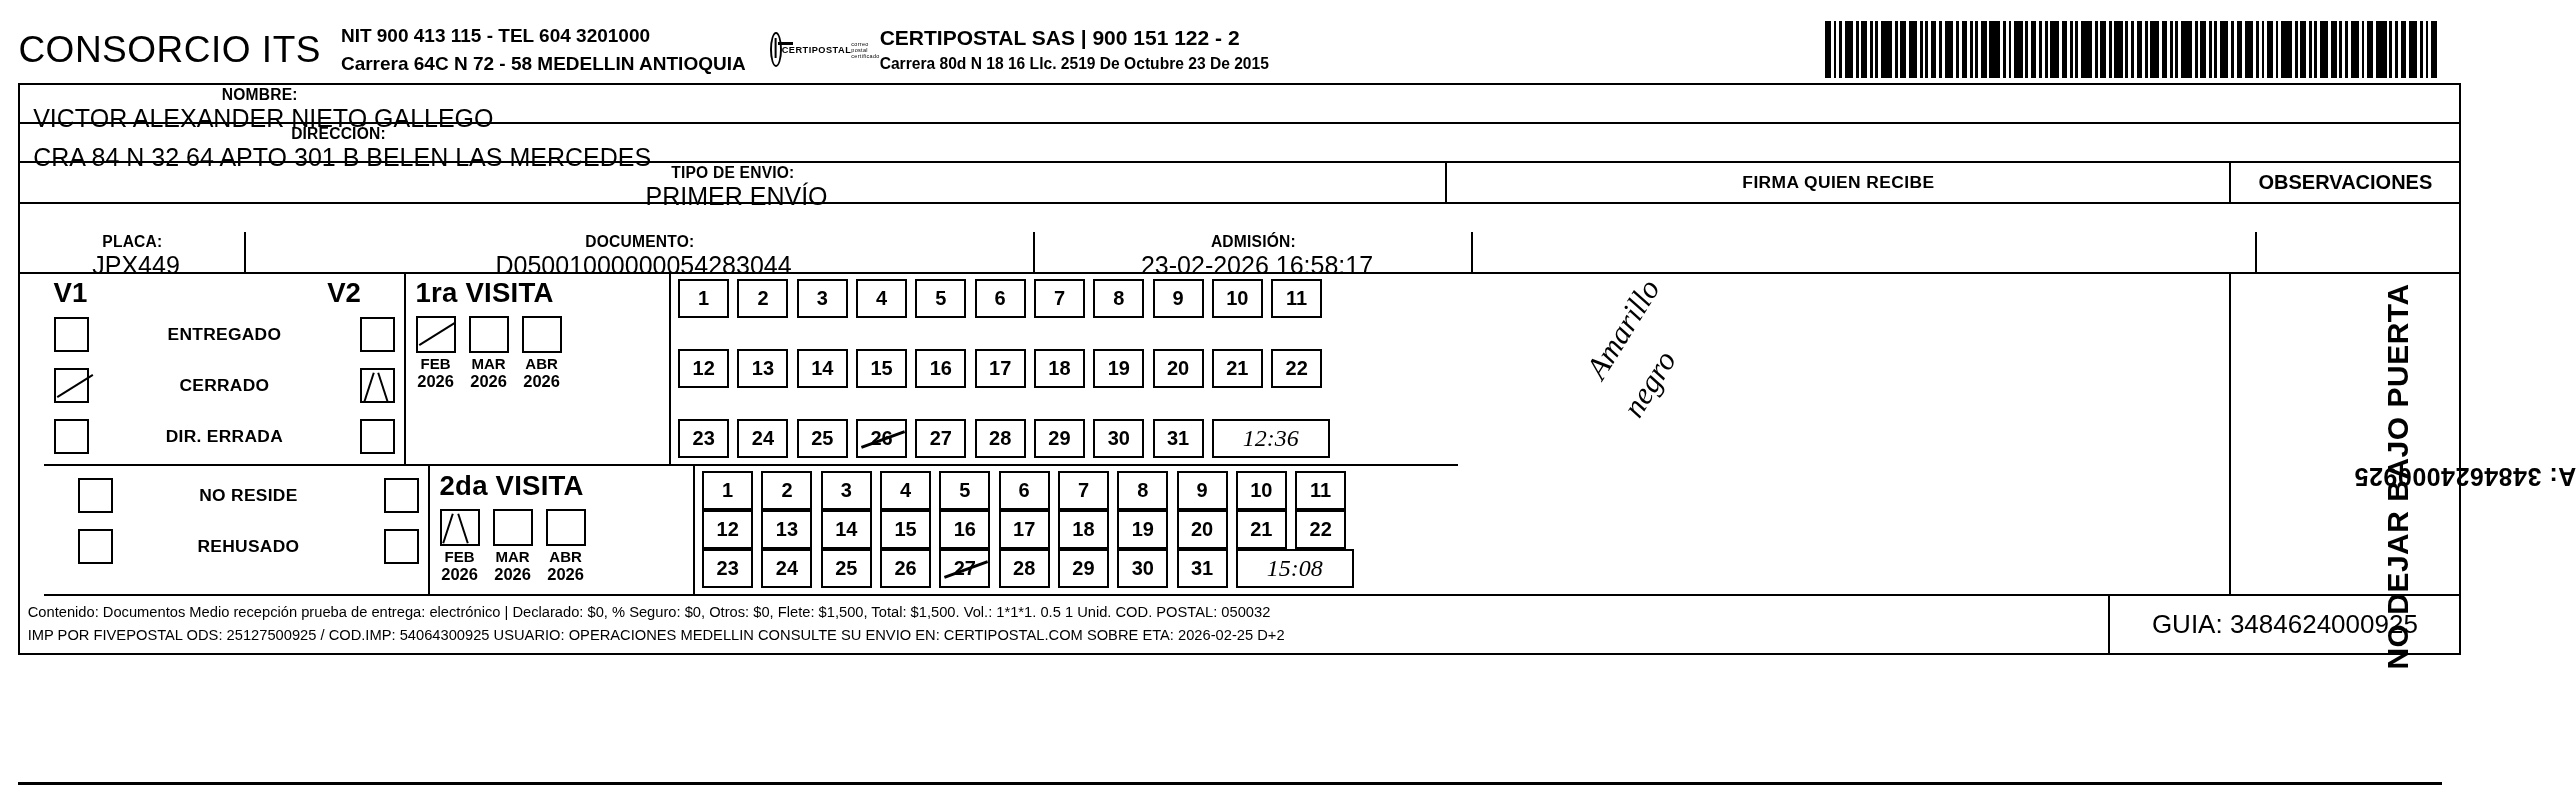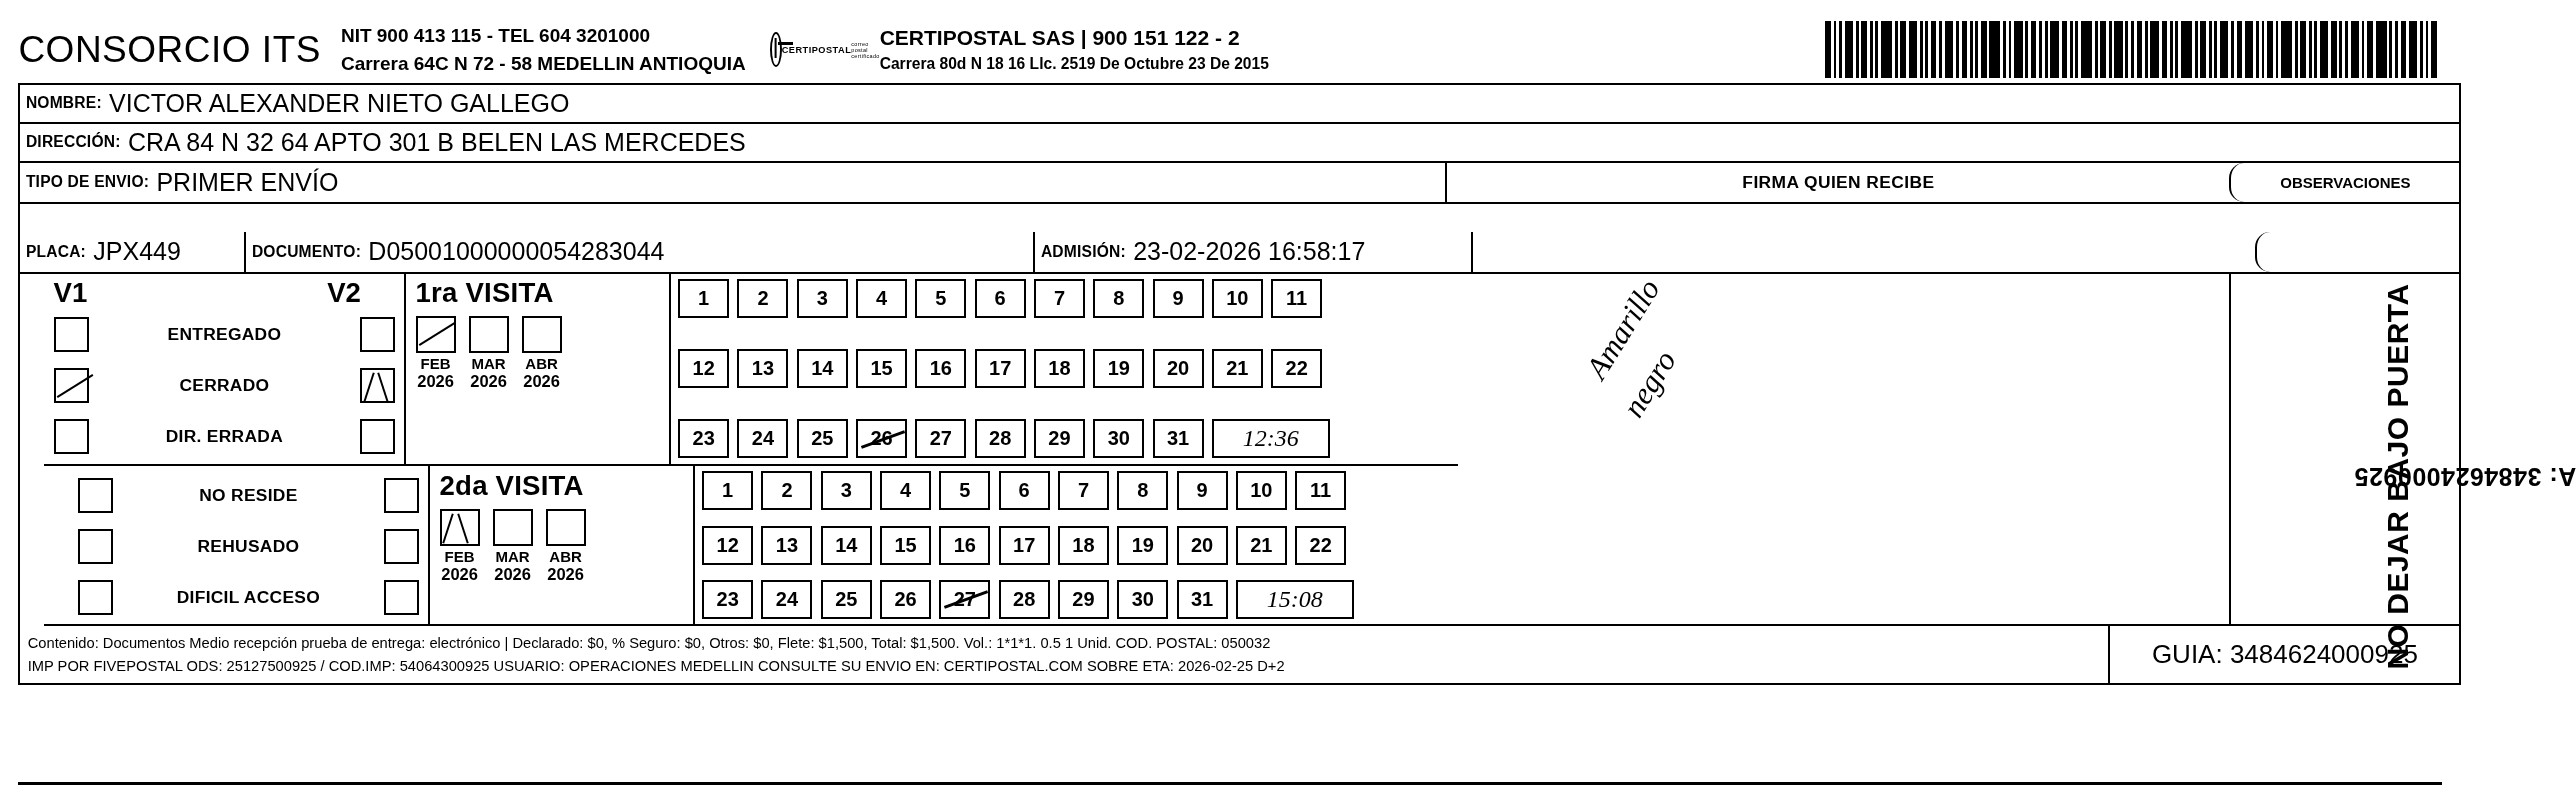--- a/index.html
+++ b/index.html
@@ -21,34 +21,34 @@
   .logo-t2{font-size:5.5px;letter-spacing:0.3px;}
   .cert{font-size:19px;line-height:1.45;white-space:nowrap;}
   .cert .c1{font-weight:bold;font-size:21px;}
   .cert .c2{font-size:15.6px;font-weight:bold;}
   .barcode{margin-left:auto;display:flex;align-items:flex-end;height:57px;padding-right:22px;}
   .barcode i{display:block;height:57px;background:#000;margin-right:2.8px;}
 
   
   .frame{border:2.8px solid #000;position:relative;}
   .row{display:flex;border-bottom:2.8px solid #000;}
-  .cell{padding:1.8px 5.5px;font-size:21px;display:flex;align-items:center;}
+  .cell{padding:1.8px 5.5px;font-size:21px;display:flex;align-items:center;flex-direction:column;}
   .lbl{font-size:15.6px;font-weight:bold;letter-spacing:0.2px;}
   .val{font-size:25px;padding-left:7.3px;white-space:nowrap;}
   .vsep{border-left:2.8px solid #000;}
 
   .r-nombre{height:37px;}
   .r-dir{height:37px;}
   .r-tipo{height:39px;}
   .r-placa{height:40px;margin-top:28px;}
   .r-ciudad{height:39px;}
 
   .leftcol{width:1414px;}
   .firmacol{width:771px;display:flex;align-items:center;justify-content:center;font-size:17.4px;font-weight:bold;letter-spacing:0.4px;}
-  .obscol{width:auto;flex:1;display:flex;align-items:center;justify-content:center;font-size:15px;font-weight:bold;border-radius:15px;}
+  .obscol{width:auto;flex:1;display:flex;align-items:center;justify-content:center;font-size:20px;font-weight:bold;}
 
   
   .mid{display:flex;border-bottom:2.8px solid #000;margin-left:24px;}
   .vblock{width:1414px;}
   .vrow{display:flex;border-bottom:2.8px solid #000;}
   .vrow:last-child{border-bottom:none;padding-left:24px;}
   .status{width:360px;padding:3.7px 0 1.8px 0;}
   .st-head{display:flex;align-items:center;font-size:27.6px;font-weight:bold;padding:0 9.2px;}
   .st-head .v1{width:68px;}
   .st-head .v2{width:68px;text-align:left;}
@@ -338,25 +338,20 @@
                   <div class="st-line">
                     <div class="box"></div>
                     <div class="st-name">NO RESIDE</div>
                     <div class="box"></div>
                   </div>
                   <div class="st-line">
                     <div class="box"></div>
                     <div class="st-name">REHUSADO</div>
                     <div class="box"></div>
                   </div>
-                  <div class="st-line">
-                    <div class="box"></div>
-                    <div class="st-name">DIFICIL ACCESO</div>
-                    <div class="box"></div>
-                  </div>
                 </div>
             </div>
             <div class="visit">
               <div class="visit-left">
                 <div class="visit-title">2da VISITA</div>
                 <div class="months" id="months-1">
                     <div class="mo">
                       <div class="mbox markv"></div>
                       <div class="mname">FEB</div>
                       <div class="myear">2026</div>

